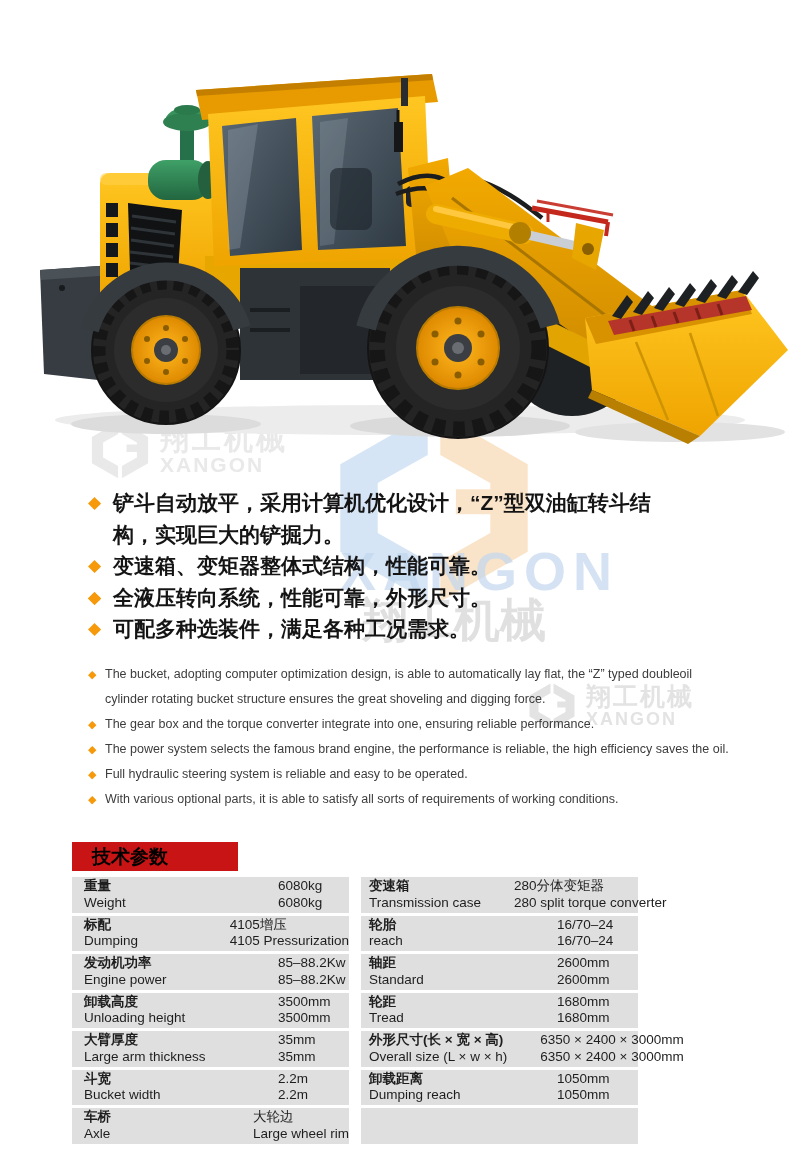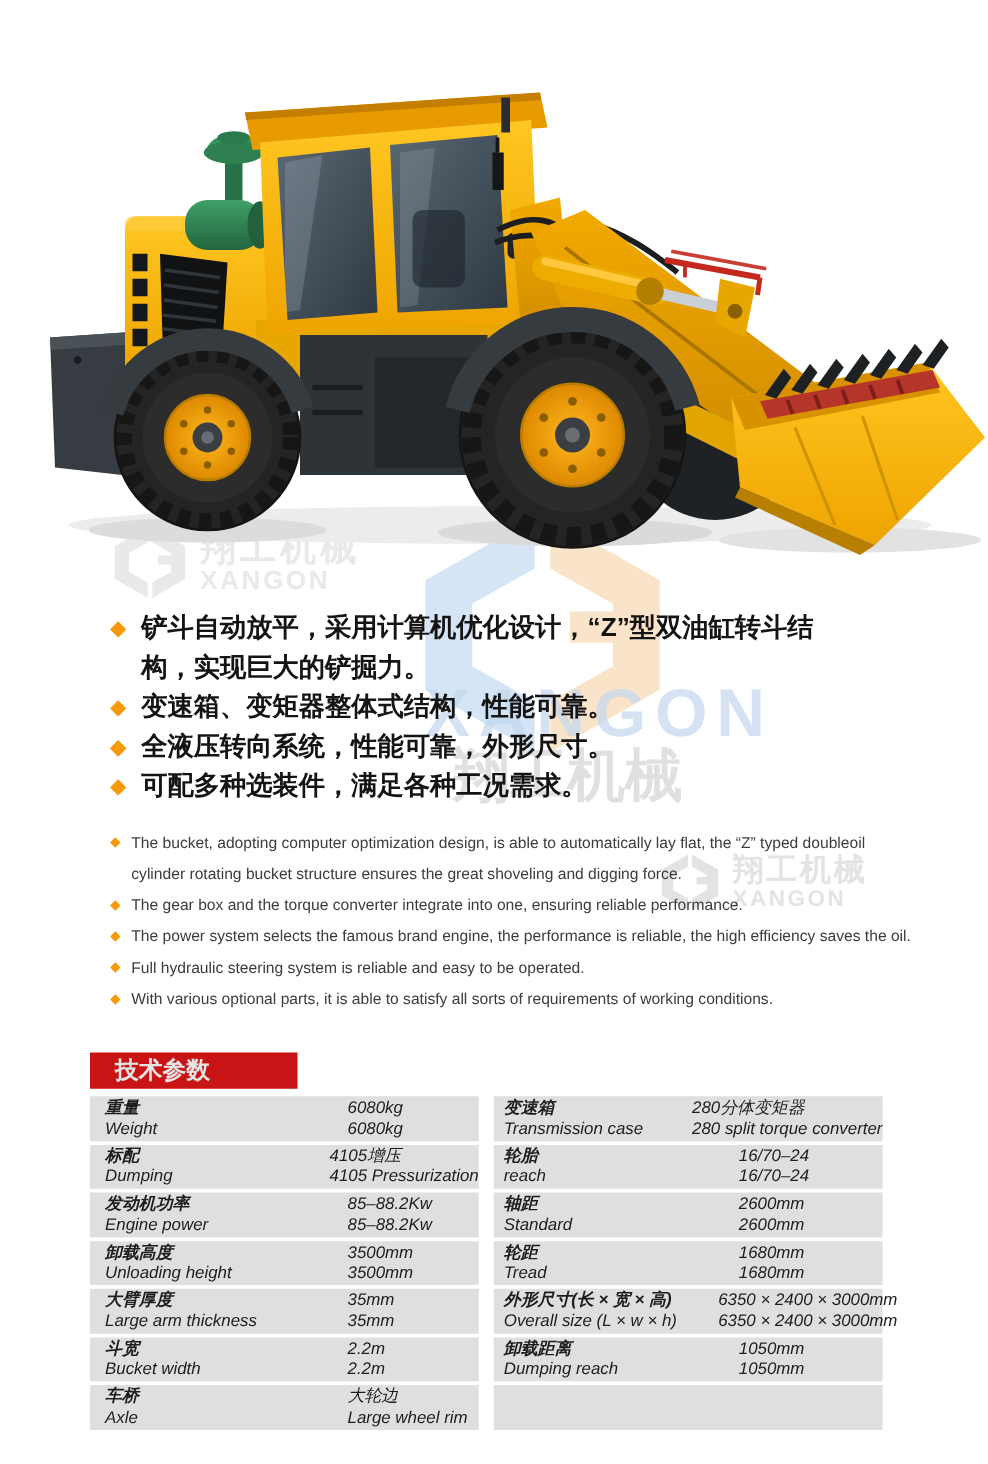--- a/index.html
+++ b/index.html
@@ -32,24 +32,24 @@
                   line-height:31.5px;color:#141414;}
   .features-cn .diamond{position:absolute;left:0;top:0;color:#F6990B;font-size:17px;}
   .features-en{position:absolute;left:88px;top:662px;width:650px;margin:0;padding:0;
                list-style:none;z-index:2;}
   .features-en li{position:relative;padding-left:17px;font-size:12.5px;
                   line-height:25px;color:#3C3C3C;}
   .features-en .diamond{position:absolute;left:0;top:0;color:#F6990B;font-size:11px;}
 
   
   .spec-title{position:absolute;left:72px;top:842px;width:166px;height:29px;background:#C81414;
-              color:#e5e5e5;font-size:19px;font-weight:bold;line-height:29px;padding-left:20px;
+              color:#000000;font-size:19px;font-weight:bold;line-height:29px;padding-left:20px;
               box-sizing:border-box;z-index:2;}
   .spec-table{position:absolute;left:72px;top:877px;width:662px;display:flex;gap:12px;z-index:2;}
-  .spec-col{width:311px;display:flex;flex-direction:column;gap:3px;font-style:italic;}
+  .spec-col{width:277px;display:flex;flex-direction:column;gap:3px;}
   .spec-row{height:35.5px;background:#DFDFDF;display:flex;padding-top:1px;box-sizing:border-box;}
   .spec-row div{font-size:13.5px;line-height:16.5px;color:#1E1E1E;white-space:nowrap;}
   .g-left .c1{width:173px;padding-left:12px;box-sizing:border-box;}
   .g-right .c1{width:163px;padding-left:8px;box-sizing:border-box;}
   .c2{flex:1;margin-left:33px;}
   .lab-cn{font-weight:bold;}
 </style>
 </head>
 <body>
 

